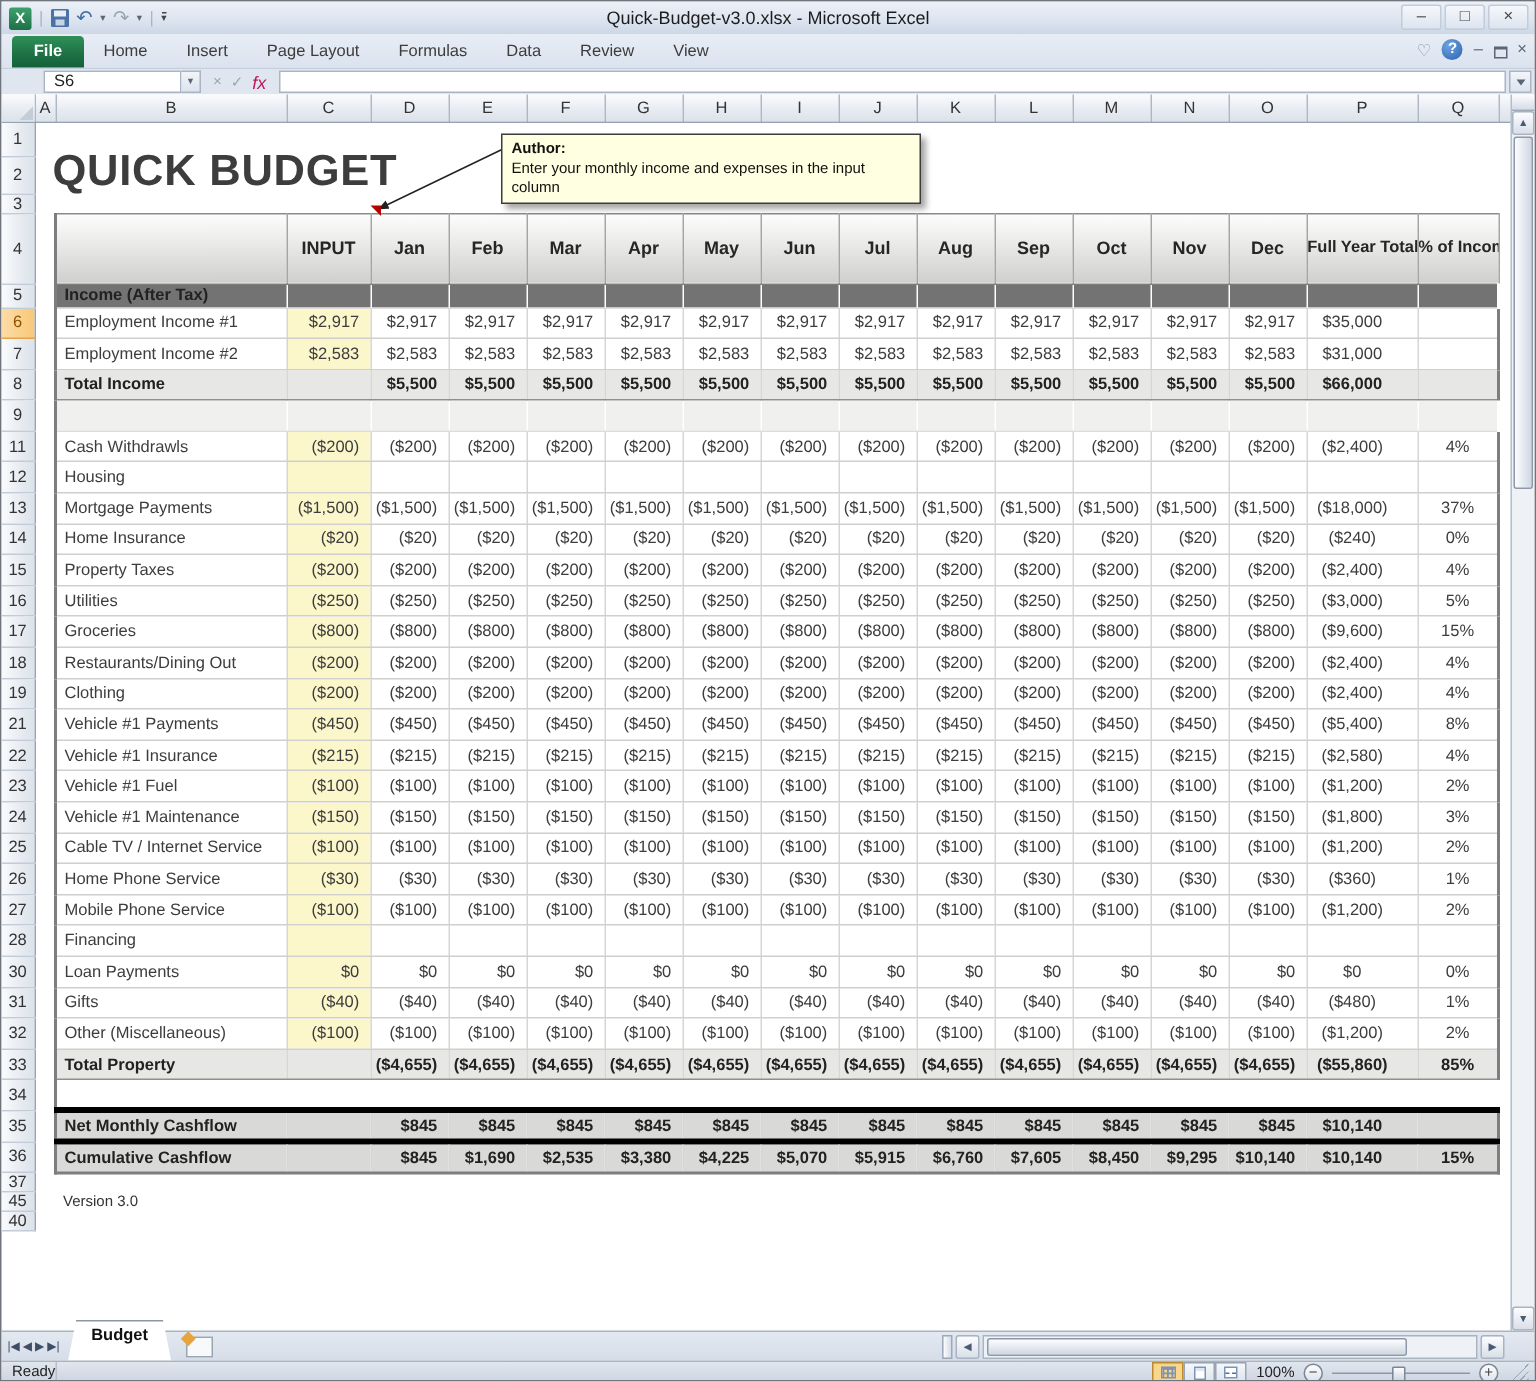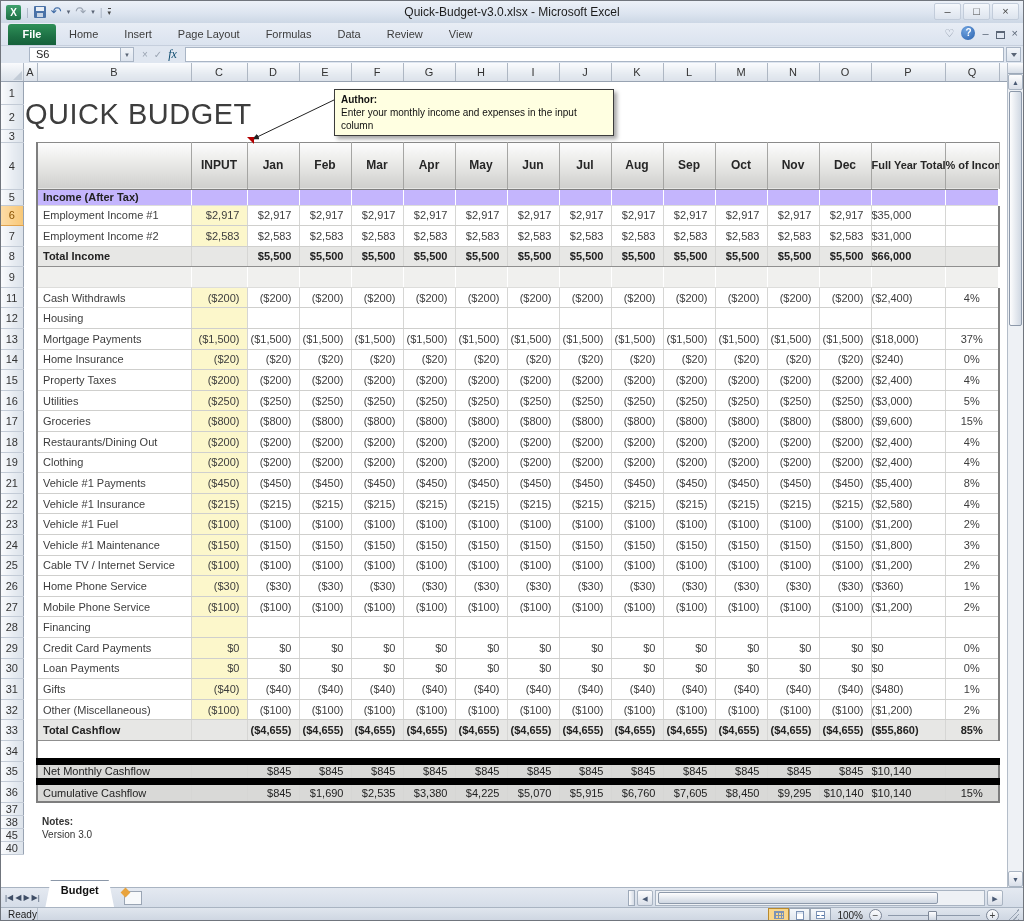--- a/index.html
+++ b/index.html
@@ -40,21 +40,21 @@
 .wmin-ic,.wres-ic,.wclose-ic{color:#5a6576;font-size:11px;line-height:14px}
 .wres-box{width:9px;height:8px;border:1px solid #5a6576;border-top:2px solid #5a6576;margin-top:3px}
 
 
 .fbar{position:absolute;left:0;top:45px;width:100%;height:17px;background:#dfe6f0;display:flex;align-items:center}
 .namebox{width:92px;height:15px;margin-left:28px;background:#fff;border:1px solid #a9b5c5;
  font-size:11px;color:#222;padding:0 6px;line-height:13px}
 .nb-dd{width:13px;height:15px;border:1px solid #a9b5c5;border-left:none;background:linear-gradient(#f2f5f9,#dde4ee);
  font-size:6px;color:#5a6576;text-align:center;line-height:14px}
 .fx-zone{display:flex;align-items:center;gap:6px;padding:0 8px;color:#9aa4b2;font-size:10px}
-.fx-lbl{font-family:Liberation Serif, serif;font-style:italic;font-size:12px;color:#0c4a6e}
+.fx-lbl{font-family:Liberation Sans, sans-serif;font-style:italic;font-size:12px;color:#be185d}
 .finput{flex:1;height:15px;background:#fff;border:1px solid #a9b5c5;margin-right:2px}
 .fexp{width:15px;height:15px;margin-right:2px;border:1px solid #a9b5c5;background:linear-gradient(#f2f5f9,#dde4ee);
  display:flex;align-items:center;justify-content:center}
 .fexp i{display:block;width:0;height:0;border-left:3px solid transparent;border-right:3px solid transparent;border-top:4px solid #5a6576}
 
 
 #grid{position:absolute;left:0;top:62px;border-collapse:collapse;table-layout:fixed;width:1008px;background:#fff}
 #grid th,#grid td{overflow:hidden;white-space:nowrap;vertical-align:middle}
 .ch{background:linear-gradient(#fafbfd,#e6ebf1 60%,#dce2ea);border-right:1px solid #aeb7c3;border-bottom:1px solid #98a3b2;
  font-size:11px;font-weight:normal;color:#333;text-align:center}
@@ -63,41 +63,41 @@
 .rh{background:linear-gradient(90deg,#fafbfd,#e6ebf1 60%,#dce2ea);border-right:1px solid #98a3b2;border-bottom:1px solid #c3cbd6;
  font-size:11px;font-weight:normal;color:#333;text-align:center}
 .rh-sel{background:linear-gradient(90deg,#fcdca7,#f8c878);color:#8a5200;border-bottom:1px solid #e0a34e}
 td.empty{background:#fff}
 
 td.bt{border-right:1px solid #d6d6d4;border-bottom:1px solid #cfcfcd;font-size:11px;color:#3d3d3d;background:#fff}
 td.c-lbl{text-align:left;padding-left:5px}
 td.ind{}
 td.c-inp{background:#fcf7cb;text-align:right;padding-right:7px}
 td.c-mon{text-align:right;padding-right:7px}
-td.c-tot{text-align:left;padding-right:13px}
+td.c-tot{text-align:center;padding-right:13px}
 td.c-pct{text-align:center}
 td.bl{border-left:2px solid #7e7e7e}
 td.br{border-right:2px solid #7e7e7e}
 tr.row-bh td.bh{background:linear-gradient(#fdfdfd,#e9e9e7 45%,#cfcfcd);border-top:1px solid #8a8a8a;
  border-bottom:1px solid #7e7e7e;border-right:1px solid #a5a5a3;font-weight:bold;font-size:12px;color:#262626;
  text-align:center;white-space:normal;line-height:1.2}
 tr.row-bh td.bh-sm{font-size:11px}
-tr.row-sec td.bt{background:#c4b5fd;border-right-color:transparent;border-bottom-color:#dddddb}
+tr.row-sec td.bt{background:#737373;border-right-color:transparent;border-bottom-color:#dddddb}
 tr.row-sec td.c-lbl{font-weight:bold;color:#222}
 tr.row-b td.bt{background:#f0f0ee;border-right-color:transparent;border-bottom-color:#dddddb}
 tr.row-gap td.bt{border-right-color:transparent;border-bottom-color:transparent}
 tr.row-total td.bt{background:#e7e7e5;border-top:1px solid #8f8f8f;border-bottom:1px solid #8f8f8f;font-weight:bold;color:#222}
-tr.row-cash td.bt{background:#d9d9d7;border-top:7px solid #000000;border-bottom:1px solid #8f8f8f;font-weight:normal;color:#222}
+tr.row-cash td.bt{background:#d9d9d7;border-top:4px solid #000000;border-bottom:1px solid #8f8f8f;font-weight:bold;color:#222}
 tr.row-36 td.bt{border-bottom:2px solid #7e7e7e}
 td.note{font-size:10px;color:#333;text-align:left;padding-left:5px;background:#fff}
 td.note.b{font-weight:bold}
 
 
 .overlay{position:absolute;left:0;top:0;width:100%;height:100%;pointer-events:none;z-index:5}
-.sheet-title{position:absolute;left:24px;top:97px;font-size:29px;font-weight:400;letter-spacing:.5px;color:#3d3d3d}
+.sheet-title{position:absolute;left:34px;top:97px;font-size:29px;font-weight:700;letter-spacing:.5px;color:#3d3d3d}
 .comment{position:absolute;left:333px;top:88px;width:280px;background:#ffffe1;border:1px solid #3c3c3c;
  box-shadow:3px 3px 4px rgba(0,0,0,.35);padding:3px 6px;font-size:10px;color:#111;line-height:1.3}
 .comment b{display:block}
 .cmt-svg{position:absolute;left:228px;top:84px}
 
 
 .vscroll{position:absolute;right:0;top:62px;width:16px;height:824px;background:#eef1f5;border-left:1px solid #b4bdc9}
 .vs-split{height:11px;background:linear-gradient(#fdfdfe,#d5dce6);border-bottom:1px solid #9da9b9}
 .vs-btn{height:16px;background:linear-gradient(#fdfdfe,#d9dfe9);border:1px solid #a9b4c2;border-radius:2px;
  font-size:7px;color:#4a5a74;text-align:center;line-height:15px}
@@ -740,62 +740,41 @@
           <td class="bt c-mon"></td>
           <td class="bt c-mon"></td>
           <td class="bt c-mon"></td>
           <td class="bt c-mon"></td>
           <td class="bt c-mon"></td>
           <td class="bt c-tot"></td>
           <td class="bt c-pct br"></td>
           <td class="empty"></td>
         </tr>
         <tr style="height:20.6px" class="row-data">
-          <th class="rh">29</th>
-          <td class="empty"></td>
-          <td class="bt c-lbl bl ind">Credit Card Payments</td>
+          <th class="rh">30</th>
+          <td class="empty"></td>
+          <td class="bt c-lbl bl ind">Loan Payments</td>
           <td class="bt c-inp">$0</td>
           <td class="bt c-mon">$0</td>
           <td class="bt c-mon">$0</td>
           <td class="bt c-mon">$0</td>
           <td class="bt c-mon">$0</td>
           <td class="bt c-mon">$0</td>
           <td class="bt c-mon">$0</td>
           <td class="bt c-mon">$0</td>
           <td class="bt c-mon">$0</td>
           <td class="bt c-mon">$0</td>
           <td class="bt c-mon">$0</td>
           <td class="bt c-mon">$0</td>
           <td class="bt c-mon">$0</td>
           <td class="bt c-tot">$0</td>
           <td class="bt c-pct br">0%</td>
           <td class="empty"></td>
         </tr>
         <tr style="height:20.6px" class="row-data">
-          <th class="rh">30</th>
-          <td class="empty"></td>
-          <td class="bt c-lbl bl ind">Loan Payments</td>
-          <td class="bt c-inp">$0</td>
-          <td class="bt c-mon">$0</td>
-          <td class="bt c-mon">$0</td>
-          <td class="bt c-mon">$0</td>
-          <td class="bt c-mon">$0</td>
-          <td class="bt c-mon">$0</td>
-          <td class="bt c-mon">$0</td>
-          <td class="bt c-mon">$0</td>
-          <td class="bt c-mon">$0</td>
-          <td class="bt c-mon">$0</td>
-          <td class="bt c-mon">$0</td>
-          <td class="bt c-mon">$0</td>
-          <td class="bt c-mon">$0</td>
-          <td class="bt c-tot">$0</td>
-          <td class="bt c-pct br">0%</td>
-          <td class="empty"></td>
-        </tr>
-        <tr style="height:20.6px" class="row-data">
           <th class="rh">31</th>
           <td class="empty"></td>
           <td class="bt c-lbl bl">Gifts</td>
           <td class="bt c-inp">($40)</td>
           <td class="bt c-mon">($40)</td>
           <td class="bt c-mon">($40)</td>
           <td class="bt c-mon">($40)</td>
           <td class="bt c-mon">($40)</td>
           <td class="bt c-mon">($40)</td>
           <td class="bt c-mon">($40)</td>
@@ -826,21 +805,21 @@
           <td class="bt c-mon">($100)</td>
           <td class="bt c-mon">($100)</td>
           <td class="bt c-mon">($100)</td>
           <td class="bt c-tot">($1,200)</td>
           <td class="bt c-pct br">2%</td>
           <td class="empty"></td>
         </tr>
         <tr style="height:20.6px" class="row-total">
           <th class="rh">33</th>
           <td class="empty"></td>
-          <td class="bt c-lbl bl">Total Cashflow</td>
+          <td class="bt c-lbl bl">Total Property</td>
           <td class="bt c-mon"></td>
           <td class="bt c-mon">($4,655)</td>
           <td class="bt c-mon">($4,655)</td>
           <td class="bt c-mon">($4,655)</td>
           <td class="bt c-mon">($4,655)</td>
           <td class="bt c-mon">($4,655)</td>
           <td class="bt c-mon">($4,655)</td>
           <td class="bt c-mon">($4,655)</td>
           <td class="bt c-mon">($4,655)</td>
           <td class="bt c-mon">($4,655)</td>
@@ -910,25 +889,20 @@
           <td class="bt c-mon">$8,450</td>
           <td class="bt c-mon">$9,295</td>
           <td class="bt c-mon">$10,140</td>
           <td class="bt c-tot">$10,140</td>
           <td class="bt c-pct br">15%</td>
           <td class="empty"></td>
         </tr>
         <tr style="height:9px">
           <th class="rh">37</th>
           <td class="empty" colspan="18"></td>
-        </tr>
-        <tr style="height:13px">
-          <th class="rh">38</th>
-          <td class="empty"></td>
-          <td class="note b" colspan="17">Notes:</td>
         </tr>
         <tr style="height:13px">
           <th class="rh">45</th>
           <td class="empty"></td>
           <td class="note" colspan="17">Version 3.0</td>
         </tr>
         <tr style="height:13px">
           <th class="rh">40</th>
           <td class="empty" colspan="18"></td>
         </tr>

